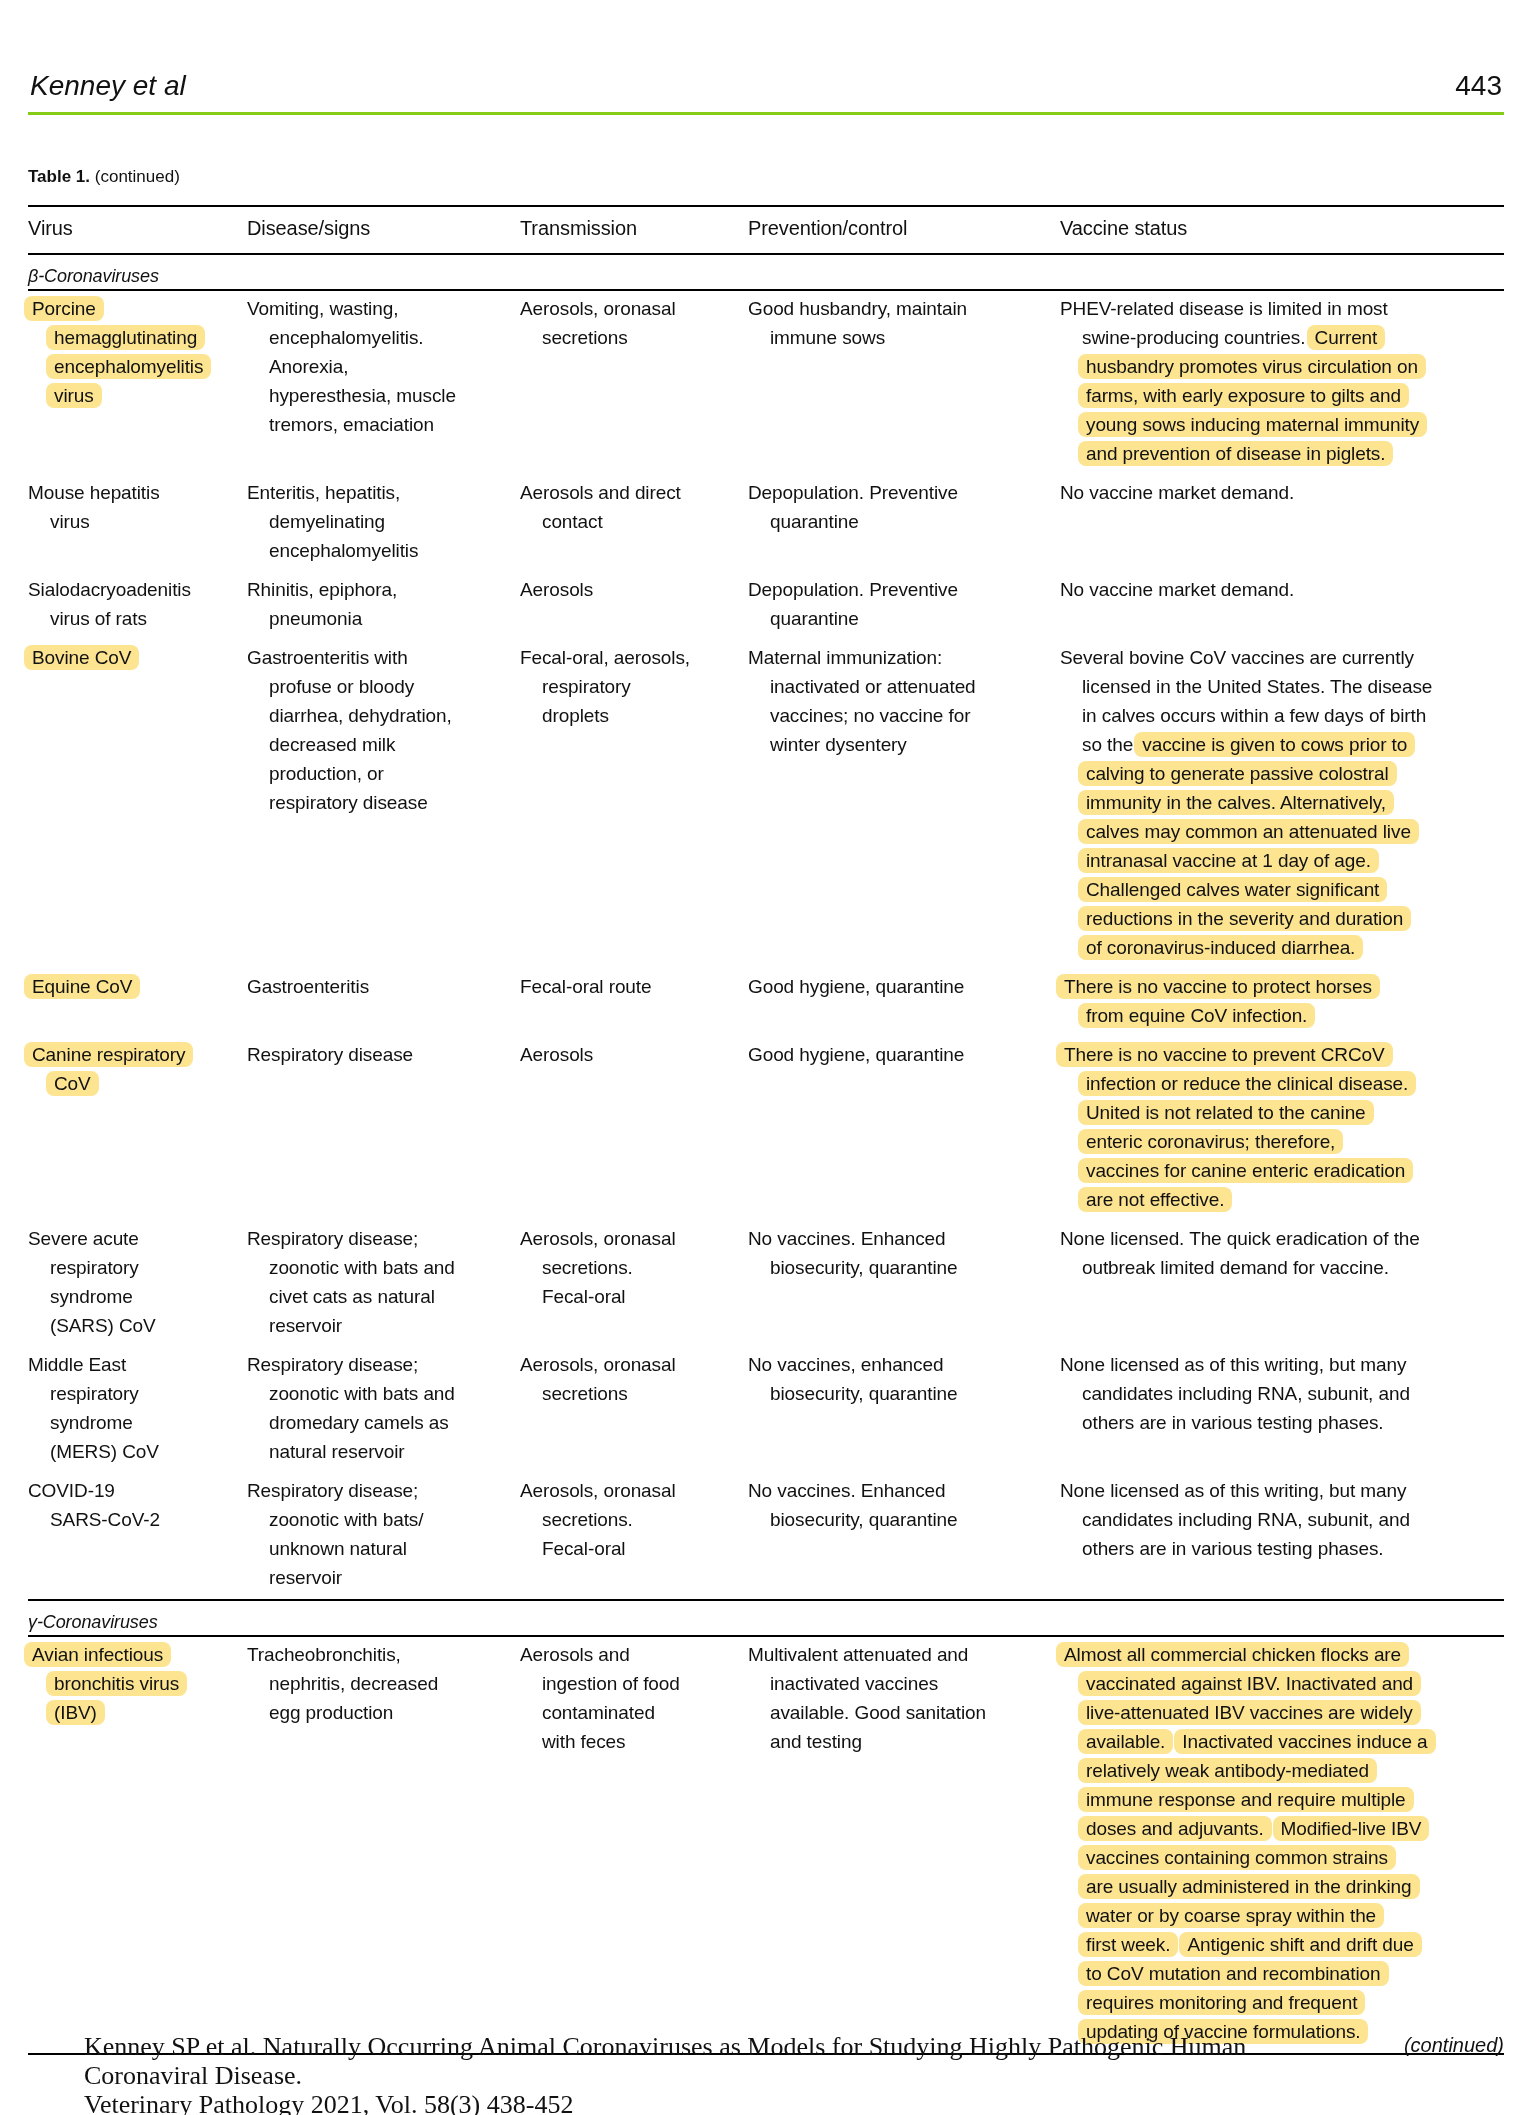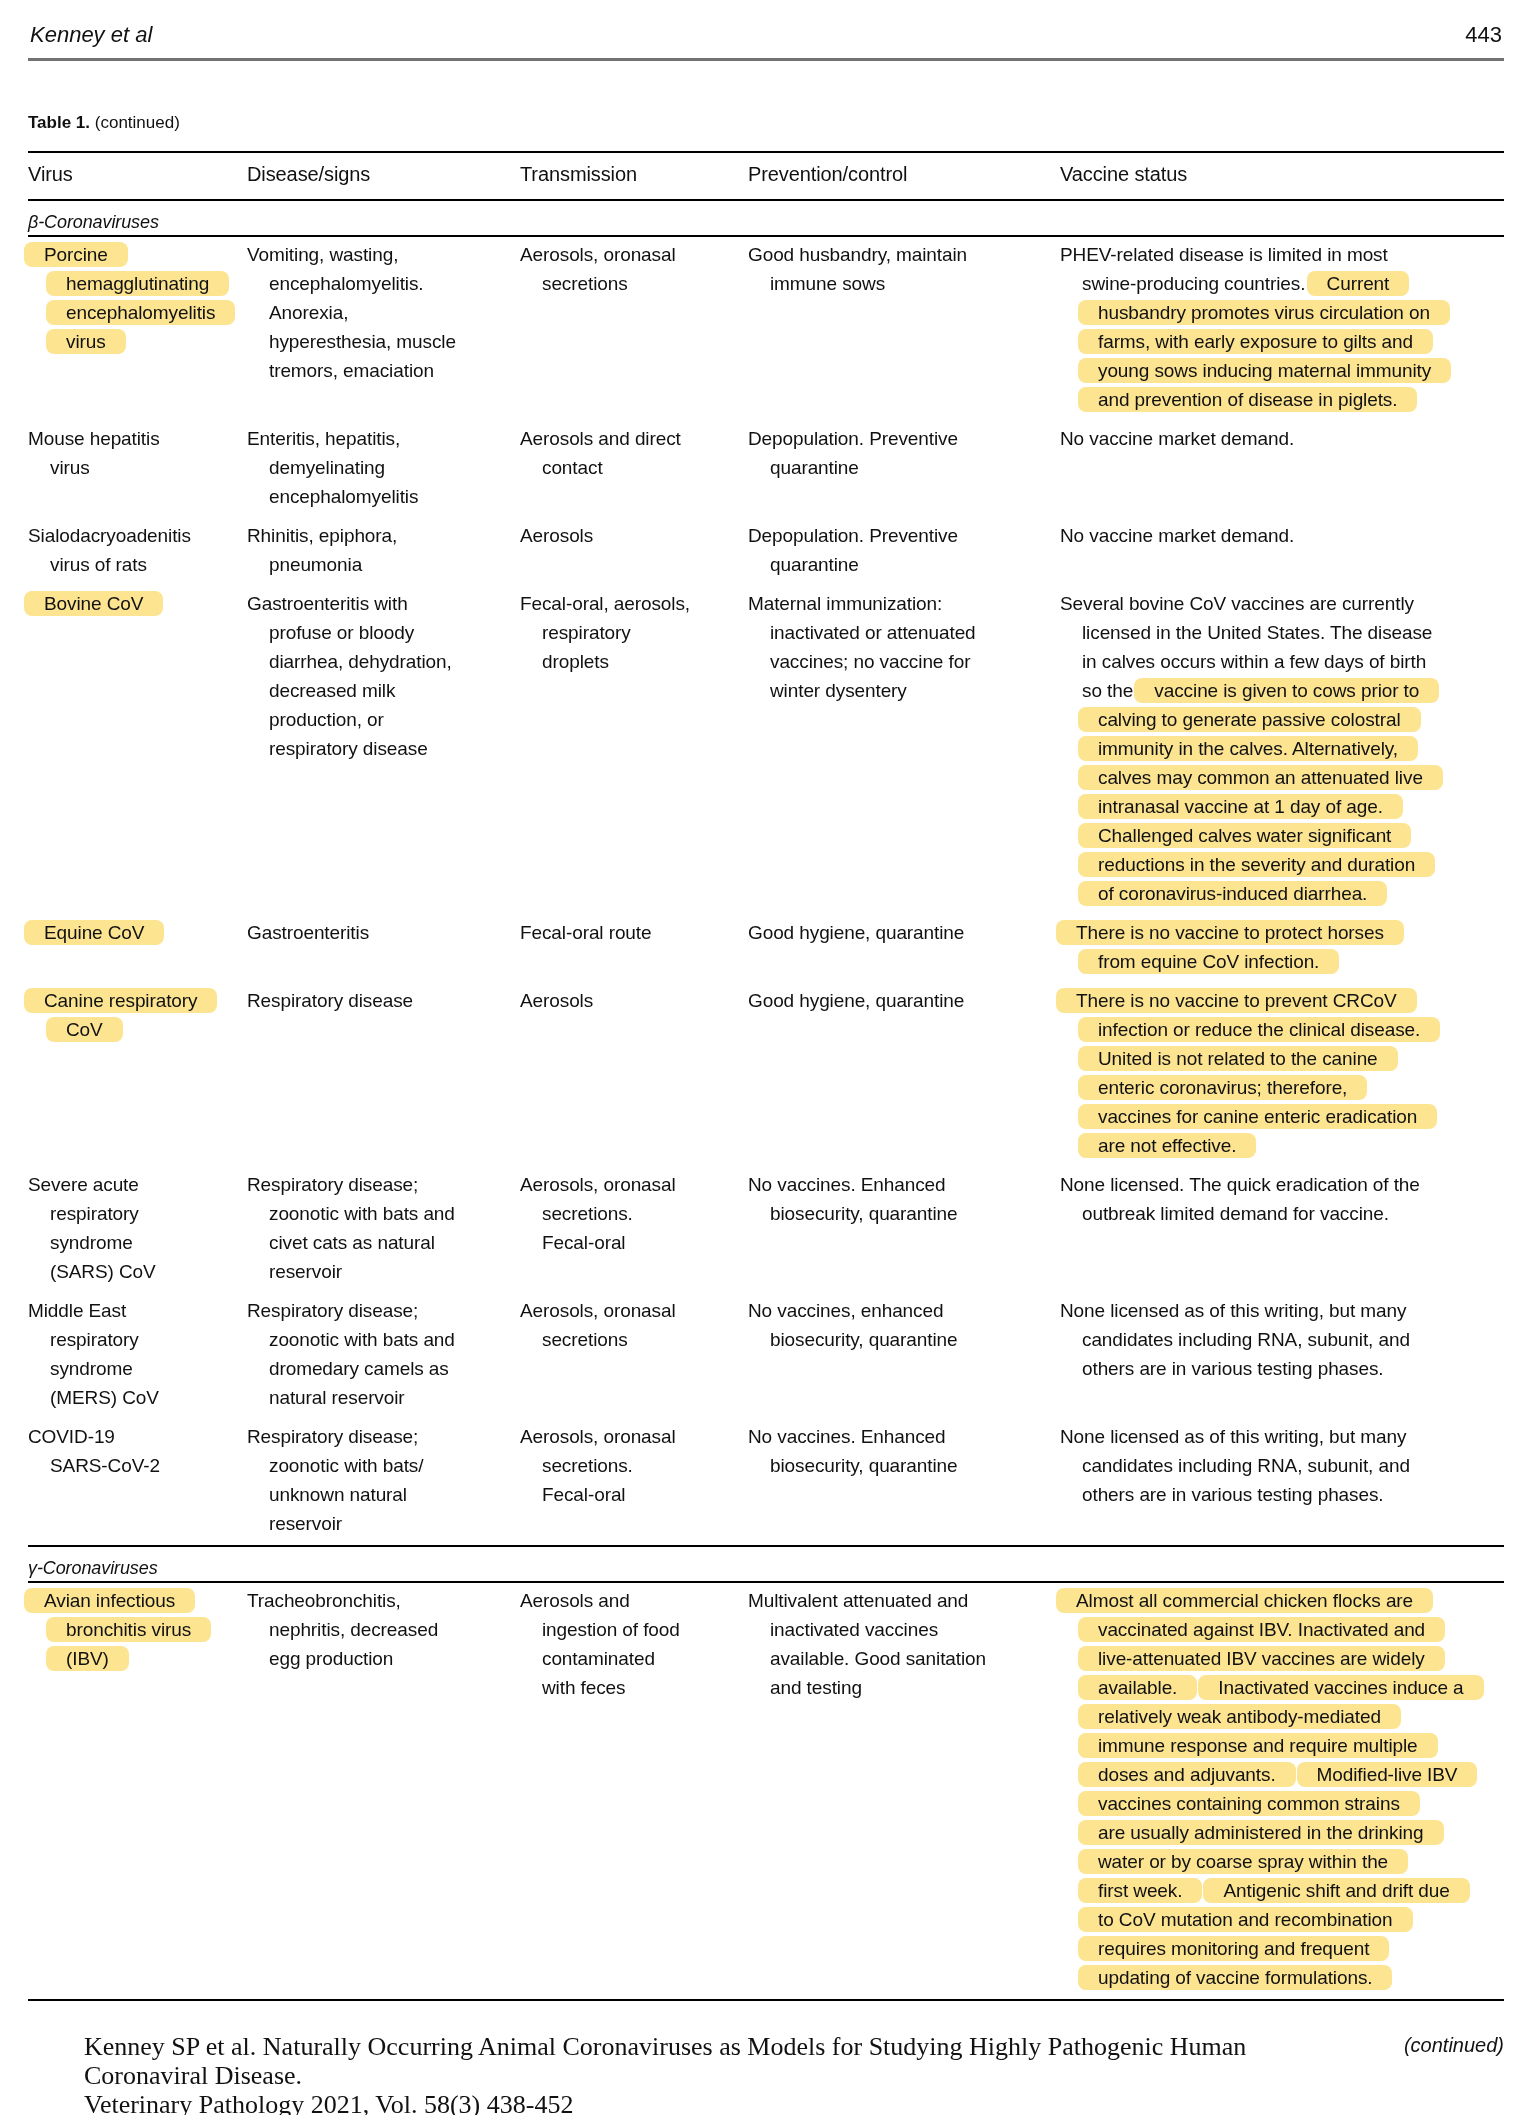--- a/index.html
+++ b/index.html
@@ -1,34 +1,34 @@
 <!DOCTYPE html>
 <html style="--hl: #fce491;"><head>
 <meta charset="utf-8">
 <style>
   html,body{margin:0;padding:0;background:#ffffff;}
   .page{width:1532px;height:2115px;position:relative;background:#fff;color:#111;
         font-family:"Liberation Sans",sans-serif;box-sizing:border-box;padding:0 28px;overflow:hidden;}
   .running-head{display:flex;justify-content:space-between;align-items:baseline;
-        padding:22px 2px 10px 2px;border-bottom:3px solid #737373;font-size:22px;}
+        padding:22px 2px 10px 2px;border-bottom:3px solid #84cc16;font-size:28px;margin-top:48px;}
   .running-head .rh-title{font-style:italic;}
   .caption{margin:52px 0 18px 0;font-size:17px;}
   .caption .cap-bold{font-weight:bold;}
   table.ctable{border-collapse:collapse;table-layout:fixed;width:1476px;
         border-top:2px solid #000;border-bottom:2px solid #000;
         font-size:19px;letter-spacing:-0.1px;}
   thead th{text-align:left;font-weight:normal;font-size:20px;padding:10px 0 13px 0;
         border-bottom:2px solid #000;vertical-align:bottom;}
   td.section-label{font-style:italic;font-size:18px;padding:11px 0 2px 0;
         border-top:2px solid #000;border-bottom:2px solid #000;}
   td.cell{vertical-align:top;padding:3px 14px 7px 0;}
   td.col-vaccine{padding-right:6px;}
   .line{line-height:29px;}
   .cont{padding-left:22px;}
-  .hl{background:var(--hl,#fce491);border-radius:8px;padding:2px 20px;margin:0 -4px;
+  .hl{background:var(--hl,#fce491);border-radius:8px;padding:2px 8px;margin:0 -4px;
       -webkit-box-decoration-break:clone;box-decoration-break:clone;}
   .sp{display:inline-block;width:9px;}
   .footer{position:absolute;left:28px;right:28px;top:2032px;
         display:flex;justify-content:space-between;align-items:flex-start;}
   .citation{font-family:"Liberation Serif",serif;font-size:26px;line-height:29px;
         margin-left:56px;max-width:1270px;}
   .continued{font-style:italic;font-size:20px;white-space:nowrap;padding-top:2px;}
 </style>
 </head>
 <body>

